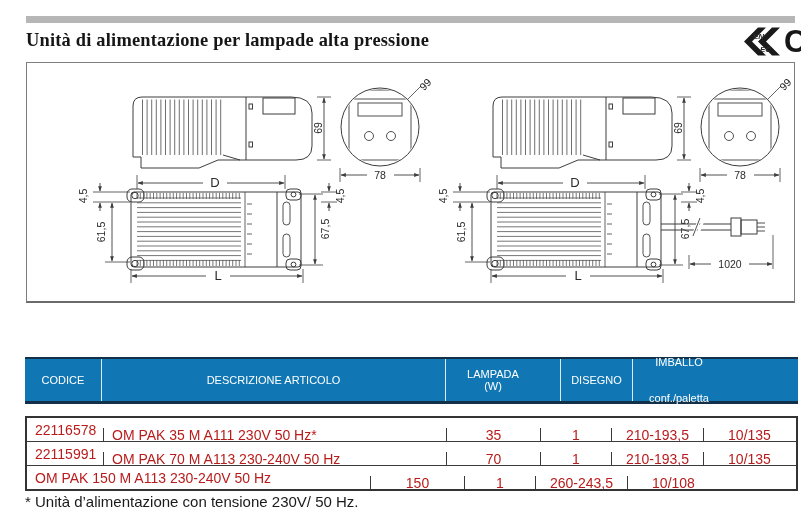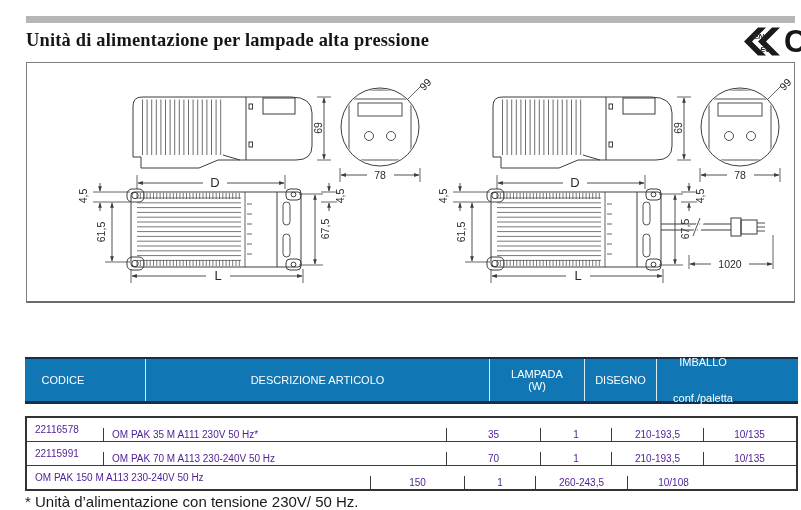--- a/index.html
+++ b/index.html
@@ -40,21 +40,21 @@
   }
   .th + .th{border-left:1px solid rgba(255,255,255,.85);}
   .tbl-body{
     position:absolute;left:25px;top:416px;width:773px;box-sizing:border-box;
     border:2px solid #333333;background:#fff;
   }
   .tr{display:flex;height:23px;align-items:stretch;}
   .tr + .tr{border-top:1px solid #3a3a3a;}
   .td{
     box-sizing:border-box;flex:0 0 auto;display:flex;align-items:center;
-    font-size:10px;color:#4c1d95;white-space:nowrap;overflow:hidden;
+    font-size:14px;color:#b91c1c;white-space:nowrap;overflow:hidden;
   }
   .td + .td{border-left:1px solid #3a3a3a;margin-top:10px;}
   .td.c{justify-content:center;}
   .td.l{padding-left:8px;justify-content:flex-start;}
   .footnote{
     position:absolute;left:25px;top:493px;font-size:15px;color:#1a1a1a;
   }
 </style>
 </head>
 <body>
@@ -185,28 +185,28 @@
         <use href="#unit-top"></use>
         <use href="#unit-cable"></use>
       </g>
     </svg>
   </div>
 
   <div class="tbl-header">
       <div class="th" style="width: 76px;">
         <span>CODICE</span>
       </div>
-      <div class="th" style="width: 344px; margin-left: 44px;">
+      <div class="th" style="width: 344px;">
         <span>DESCRIZIONE ARTICOLO</span>
       </div>
       <div class="th" style="width: 95px;">
         <span>LAMPADA</span>
         <span>(W)</span>
       </div>
-      <div class="th" style="width: 72px;">
+      <div class="th" style="width: 72px; margin-left: 20px;">
         <span>DISEGNO</span>
       </div>
       <div class="th" style="width: 93px; gap: 24px;">
         <span>IMBALLO</span>
         <span>conf./paletta</span>
       </div>
     </div>
   <div class="tbl-body">
       <div class="tr">
         <div class="td l" style="width: 76px;">22116578</div>

